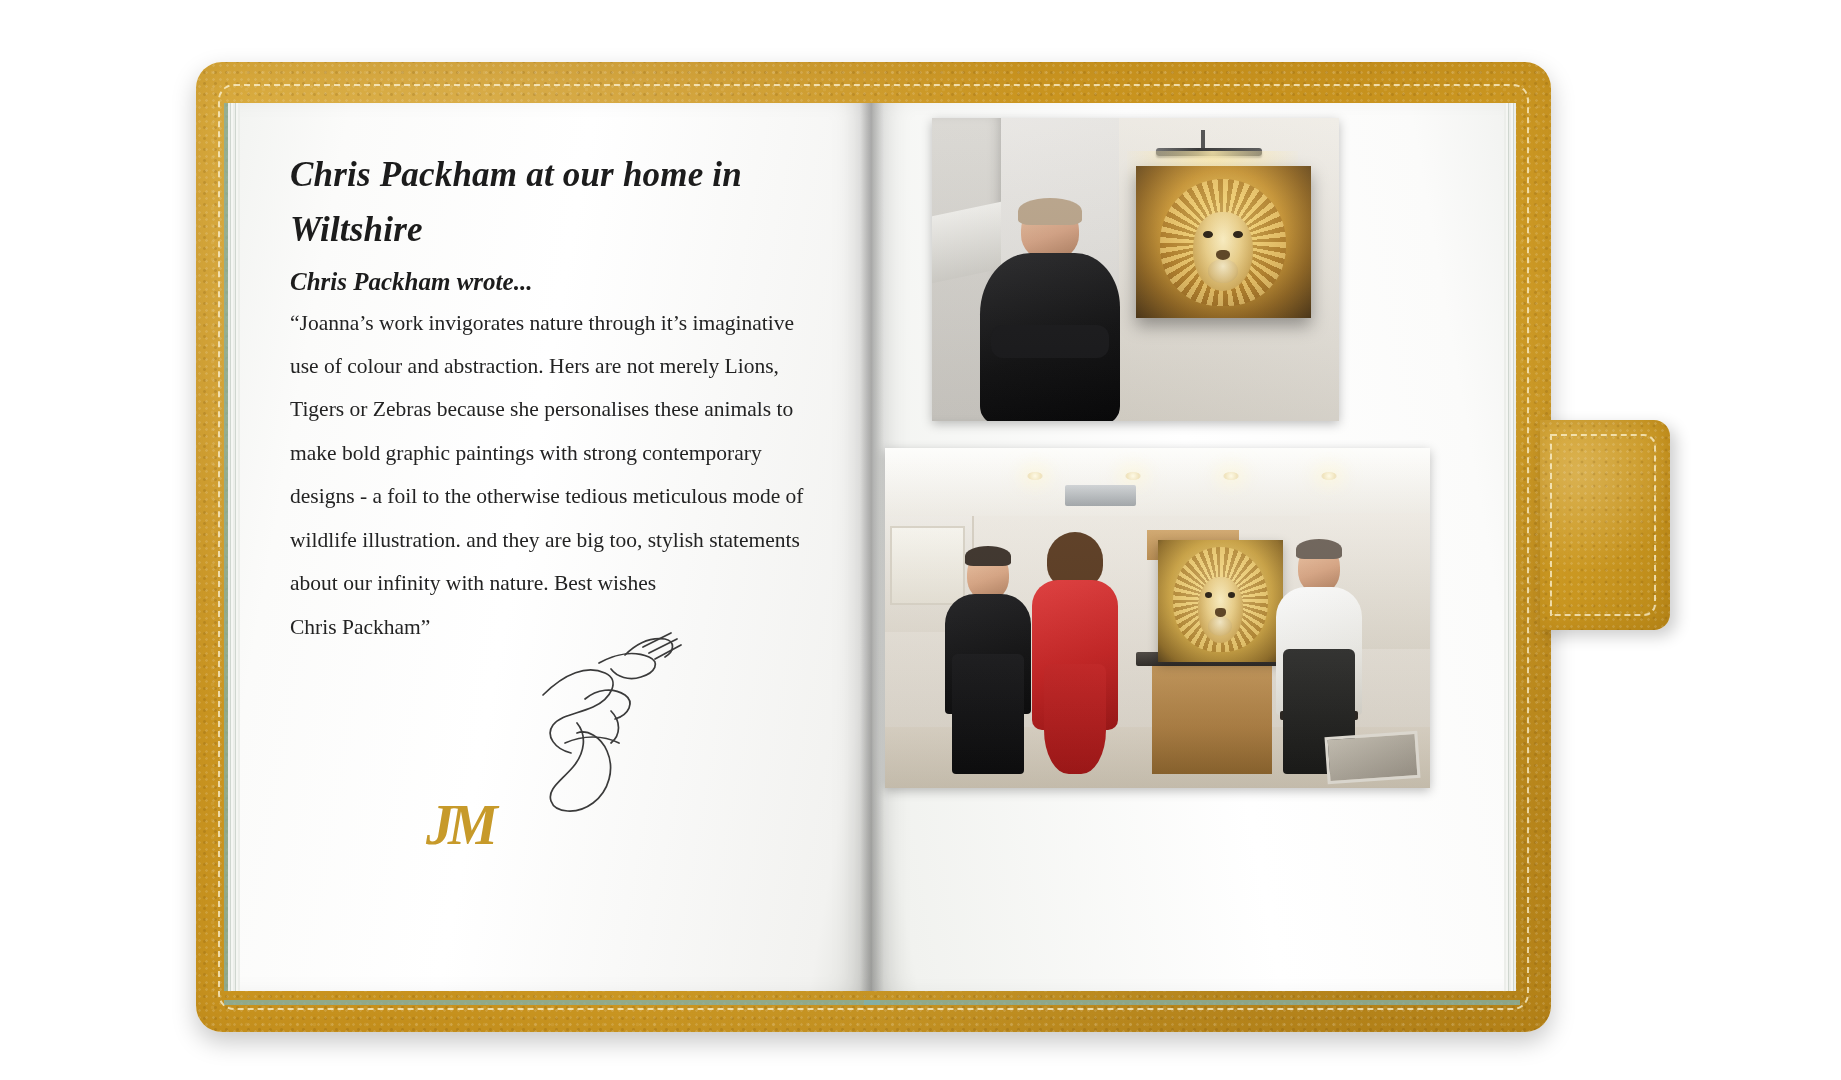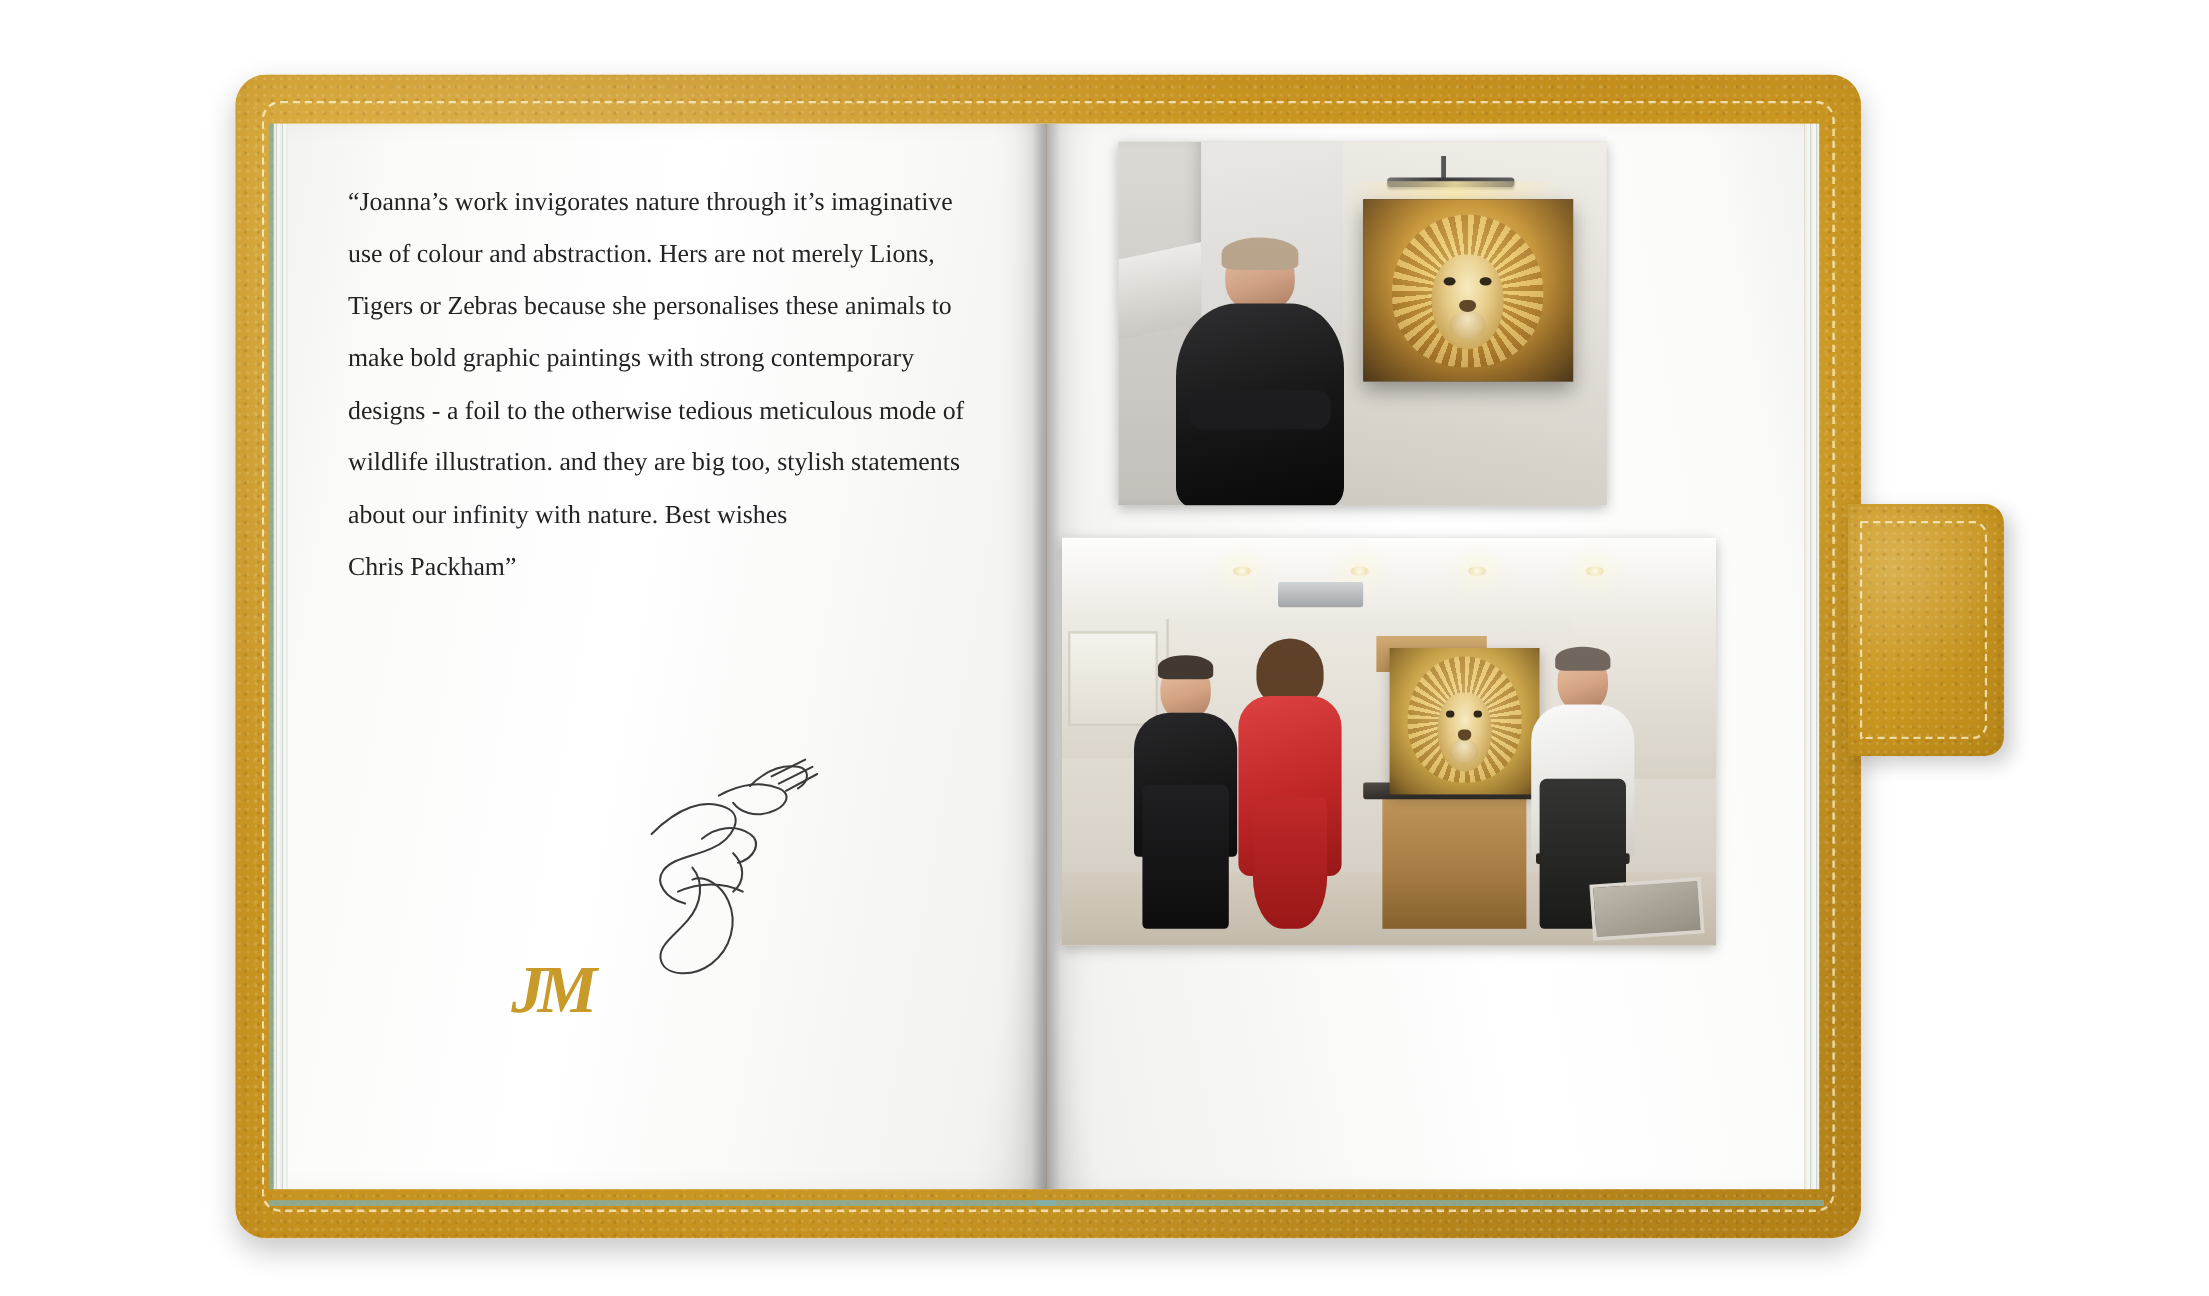--- a/index.html
+++ b/index.html
@@ -596,20 +596,22 @@
   </div>
 
   <div class="pages">
 
     <div class="page page-left">
       <div class="page-edge-left"></div>
       <div class="liner liner-left-v"></div>
       <div class="liner liner-bottom"></div>
 
       <div class="text-col">
+        <h1 class="headline">Chris Packham at our home in Wiltshire</h1>
+        <h2 class="subhead">Chris Packham wrote...</h2>
         <p class="quote">“Joanna’s work invigorates nature through it’s imaginative use of colour and abstraction. Hers are not merely Lions, Tigers or Zebras because she personalises these animals to make bold graphic paintings with strong contemporary designs - a foil to the otherwise tedious meticulous mode of wildlife illustration. and they are big too, stylish statements about our infinity with nature. Best wishes
 Chris Packham”</p>
       </div>
 
       <svg class="signature" viewBox="0 0 170 220">
         <g fill="none" stroke="#3b3b3b" stroke-width="1.7" stroke-linecap="round" stroke-linejoin="round">
           <path d="M18 92 C40 70, 62 62, 80 70 C96 77, 86 96, 68 104 C52 111, 36 112, 28 122 C20 133, 30 146, 46 150"></path>
           <path d="M74 60 C92 50, 110 48, 124 54 C136 59, 130 70, 116 74 C104 78, 92 74, 86 66"></path>
           <path d="M100 52 C112 40, 126 34, 140 36 C150 38, 150 48, 140 54"></path>
           <path d="M118 44 L146 30 M124 50 L152 36 M130 56 L156 42"></path>

